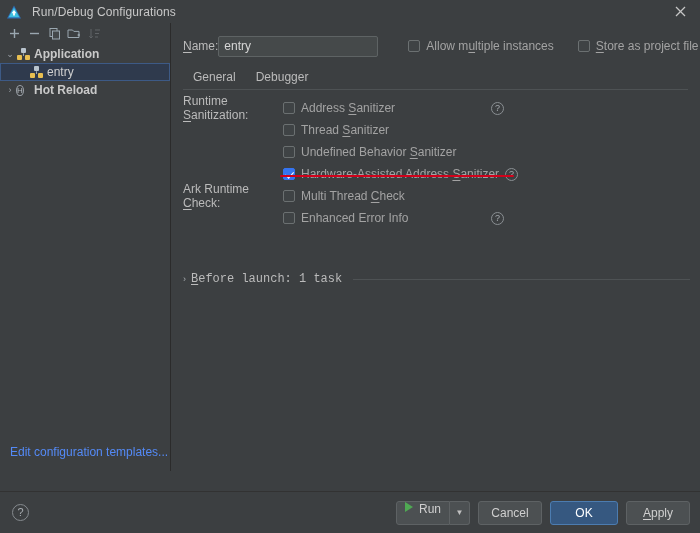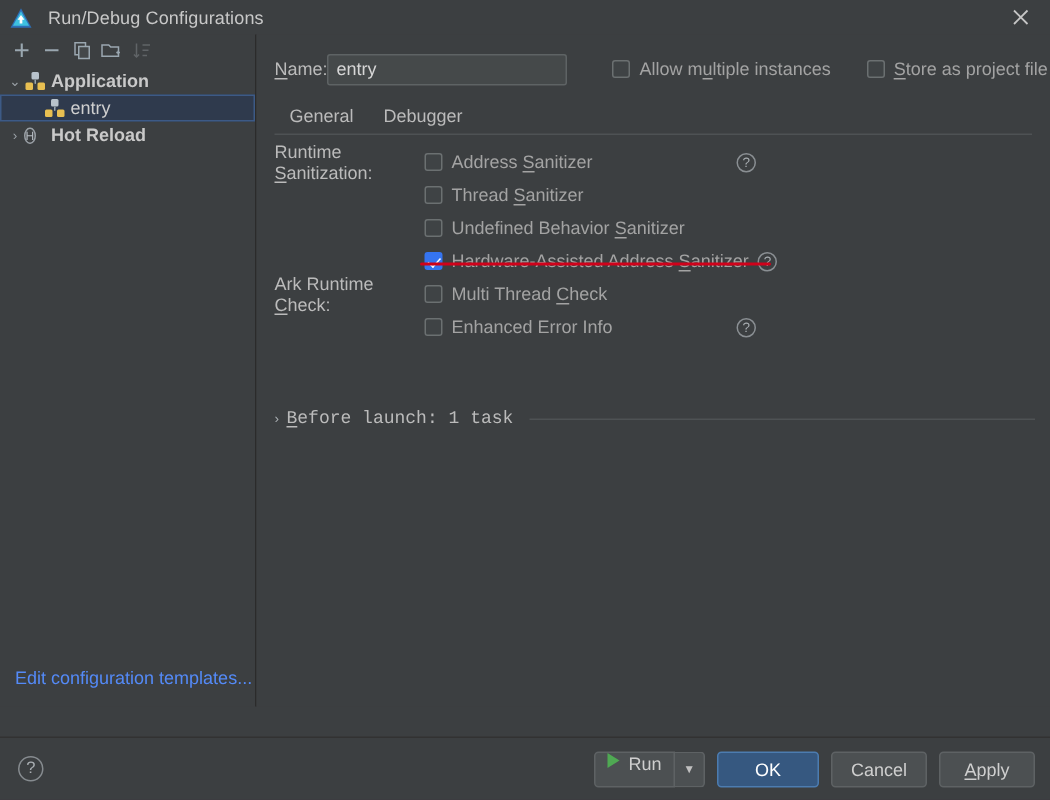--- a/index.html
+++ b/index.html
@@ -369,19 +369,19 @@
   <div class="footer">
     <div class="footer-help">?</div>
     <div class="footer-btns">
       <div class="run-wrap">
         <div class="btn btn-run">
           <span class="play"></span>
           <span>Run</span>
         </div>
         <div class="split">▼</div>
       </div>
+      <div class="btn">Cancel</div>
       <div class="btn primary">OK</div>
-      <div class="btn">Cancel</div>
       <div class="btn"><span class="uline">A</span>pply</div>
     </div>
   </div>
 
 </div>
 
 </body></html>

